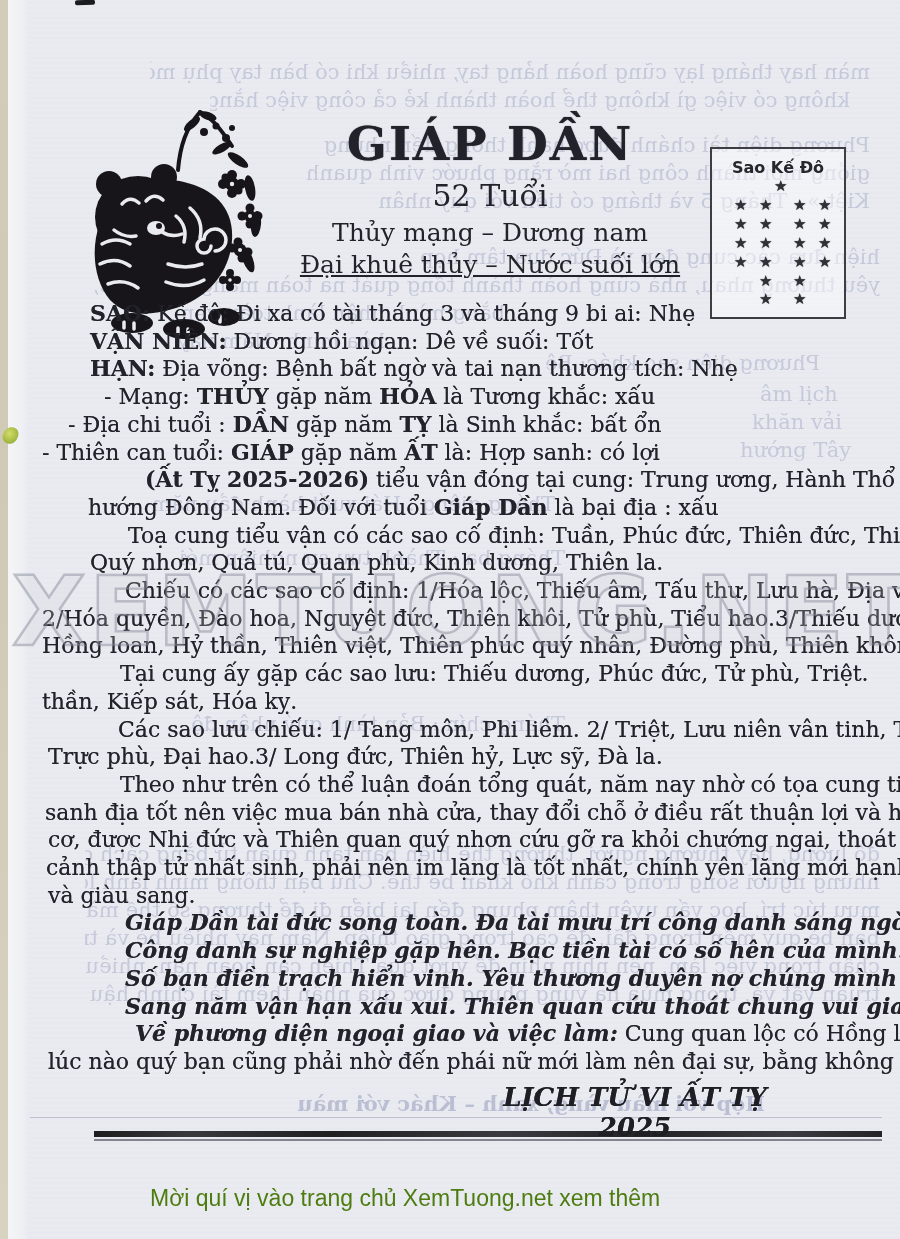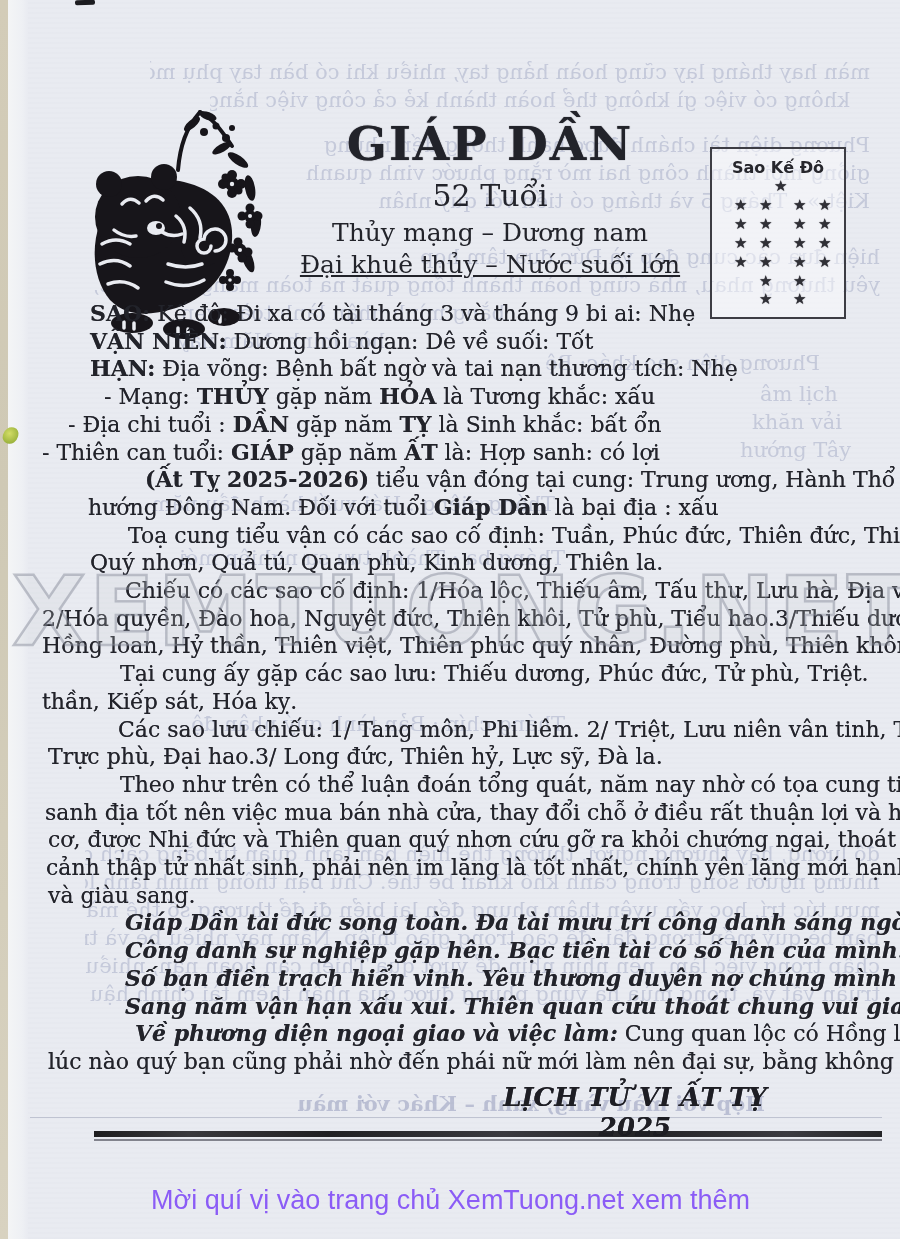--- a/index.html
+++ b/index.html
@@ -70,22 +70,22 @@
   .s-bi { font-weight:bold; font-style:italic; }
 
   
   .footer-rule { position:absolute; left:94px; top:1131px; width:788px; height:6px;
     background:linear-gradient(90deg,#1d1d1f,#39393d 12%,#202023 30%,#3a3a40 52%,#232326 70%,#3b3b41 88%,#252528); z-index:4; }
   .footer-rule-thin { position:absolute; left:94px; top:1139px; width:788px; height:2px;
     background:rgba(45,45,58,0.55); z-index:4; }
   .footer-title { position:absolute; left:470px; top:1082px; width:330px; text-align:center;
     font-size:26px; font-weight:bold; font-style:italic; color:#1e1e24;
     text-shadow:0 0 0.5px rgba(20,20,30,0.8); z-index:4; }
-  .footer-note { position:absolute; left:150px; top:1185px; width:600px; text-align:right;
-    font-family:"Liberation Sans", sans-serif; font-size:27px; color:#8b5cf6; z-index:4; }
+  .footer-note { position:absolute; left:150px; top:1185px; width:600px; text-align:left;
+    font-family:"Liberation Sans", sans-serif; font-size:23px; color:#4d7c0f; z-index:4; }
 </style>
 </head>
 <body>
 
 <div class="page-texture"></div>
 <div class="scan-strip"></div>
 <div class="page-edge"></div>
 <div class="corner-mark"></div>
 <div class="green-mark"></div>
 <div id="bleedLayer">

